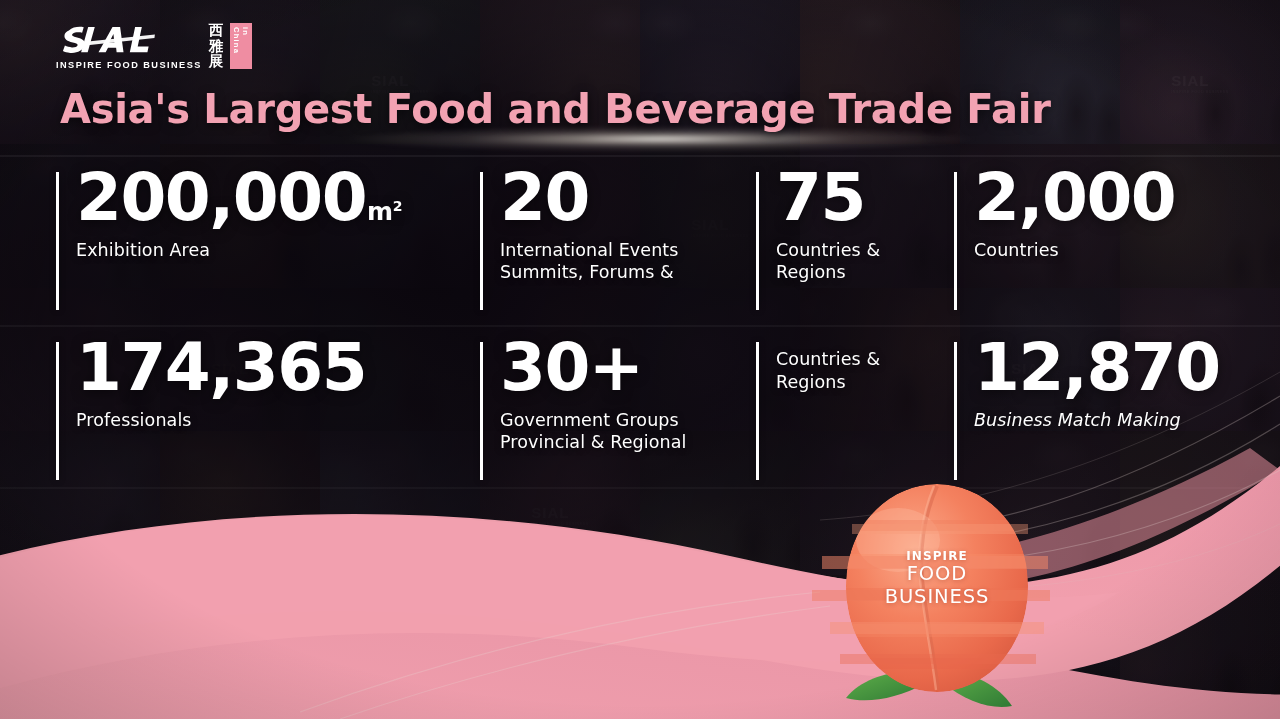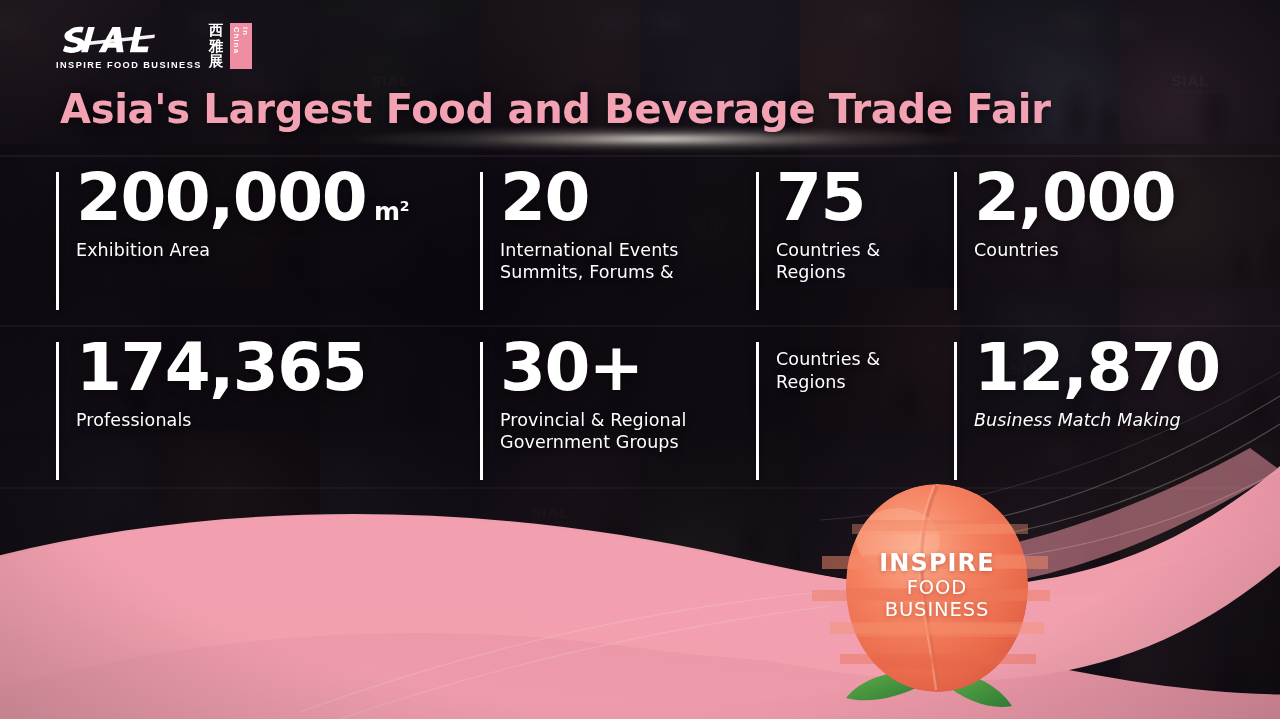--- a/index.html
+++ b/index.html
@@ -193,21 +193,21 @@
     line-height:.92;
     letter-spacing:-1.5px;
     white-space:nowrap;
     font-family:"DejaVu Sans", sans-serif;
     text-shadow:0 2px 12px rgba(0,0,0,.5);
   }
   .stat .num .unit{
     font-size:25px;
     letter-spacing:-.5px;
     vertical-align:baseline;
-    margin-left:8px;
+    margin-left:1px;
   }
   .stat .num .unit sup{
     font-size:14px;
     vertical-align:super;
   }
   .stat .lbl{
     margin-top:10px;
     color:#fff;
     font-size:17.5px;
     line-height:1.29;
@@ -231,21 +231,21 @@
     position:absolute;
     left:0; top:88px;
     width:262px;
     text-align:center;
     z-index:3;
     color:#fff;
     font-family:"DejaVu Sans", sans-serif;
     text-shadow:0 1px 4px rgba(150,50,30,.45);
     pointer-events:none;
   }
-  .peach-txt .l1{ font-size:24px; font-weight:bold; letter-spacing:1.1px; line-height:1.12; }
+  .peach-txt .l1{ font-size:12px; font-weight:bold; letter-spacing:1.1px; line-height:1.12; }
   .peach-txt .l2{ font-size:19.5px; font-weight:normal; letter-spacing:.9px; line-height:1.16; }
   .peach-txt .l3{ font-size:19.5px; font-weight:normal; letter-spacing:.9px; line-height:1.16; }
 
   
   .vig{
     position:absolute; inset:0; z-index:6; pointer-events:none;
     background:
       radial-gradient(ellipse 96% 96% at 50% 48%, rgba(0,0,0,0) 52%, rgba(0,0,0,.38) 100%);
   }
 </style>
@@ -567,22 +567,22 @@
         <div class="bar"></div>
         <div class="num">174,365</div>
         <div class="lbl">
           <div>Professionals</div>
         </div>
       </div>
       <div class="stat s6">
         <div class="bar"></div>
         <div class="num">30+</div>
         <div class="lbl">
+          <div>Government Groups</div>
           <div>Provincial &amp; Regional</div>
-          <div>Government Groups</div>
         </div>
       </div>
       <div class="stat s7">
         <div class="bar"></div>
         <div class="lbl">
           <div>Countries &amp;</div>
           <div>Regions</div>
         </div>
       </div>
       <div class="stat s8">

